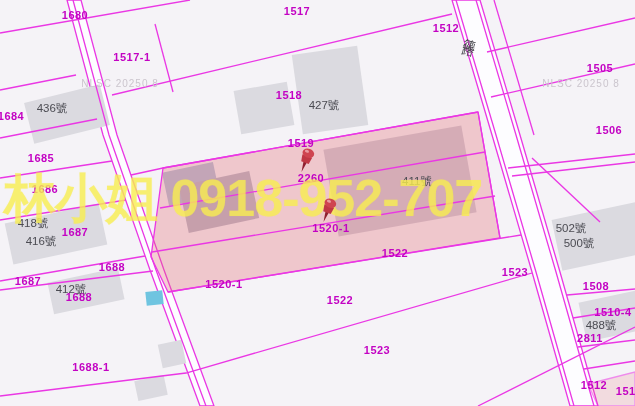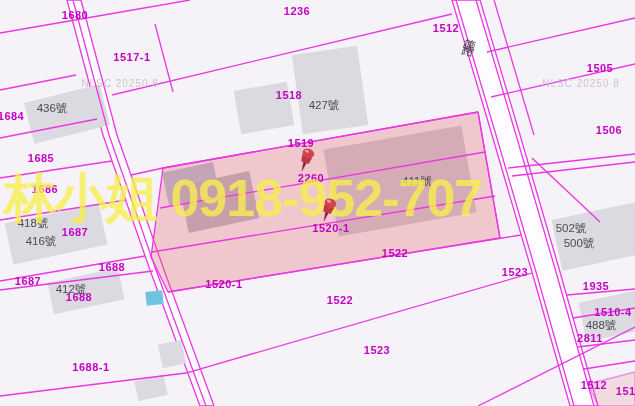--- a/index.html
+++ b/index.html
@@ -68,39 +68,39 @@
       <polyline points="584,369 635,361" fill="none" stroke="#ea37e4" stroke-width="1.3"></polyline>
       <polyline points="478,406 635,327" fill="none" stroke="#ea37e4" stroke-width="1.3"></polyline>
       <polyline points="73,0 109,135 156,270 206,406" fill="none" stroke="#ea37e4" stroke-width="1.3"></polyline>
       <polyline points="456,0 496,135 536,272 574,406" fill="none" stroke="#ea37e4" stroke-width="1.3"></polyline>
       <polyline points="476,0 516,135 556,272 594,406" fill="none" stroke="#ea37e4" stroke-width="1.3"></polyline>
       <polyline points="494,0 534,135" fill="none" stroke="#ea37e4" stroke-width="1.3"></polyline>
       <polyline points="478,112 500,238" fill="none" stroke="#ea37e4" stroke-width="1.3"></polyline>
     </svg>
   <div id="labels">
       <div class="lbl parcel" style="left: 75px; top: 15px;">1680</div>
-      <div class="lbl parcel" style="left: 297px; top: 11px;">1236</div>
+      <div class="lbl parcel" style="left: 297px; top: 11px;">1517</div>
       <div class="lbl parcel" style="left: 446px; top: 28px;">1512</div>
       <div class="lbl parcel" style="left: 132px; top: 57px;">1517-1</div>
       <div class="lbl parcel" style="left: 600px; top: 68px;">1505</div>
       <div class="lbl parcel" style="left: 289px; top: 95px;">1518</div>
       <div class="lbl parcel" style="left: 11px; top: 116px;">1684</div>
       <div class="lbl parcel" style="left: 609px; top: 130px;">1506</div>
       <div class="lbl parcel" style="left: 301px; top: 143px;">1519</div>
       <div class="lbl parcel" style="left: 41px; top: 158px;">1685</div>
       <div class="lbl parcel" style="left: 311px; top: 178px;">2260</div>
       <div class="lbl parcel" style="left: 45px; top: 189px;">1686</div>
       <div class="lbl parcel" style="left: 331px; top: 228px;">1520-1</div>
       <div class="lbl parcel" style="left: 75px; top: 232px;">1687</div>
       <div class="lbl parcel" style="left: 395px; top: 253px;">1522</div>
       <div class="lbl parcel" style="left: 112px; top: 267px;">1688</div>
       <div class="lbl parcel" style="left: 515px; top: 272px;">1523</div>
       <div class="lbl parcel" style="left: 28px; top: 281px;">1687</div>
       <div class="lbl parcel" style="left: 224px; top: 284px;">1520-1</div>
-      <div class="lbl parcel" style="left: 596px; top: 286px;">1935</div>
+      <div class="lbl parcel" style="left: 596px; top: 286px;">1508</div>
       <div class="lbl parcel" style="left: 79px; top: 297px;">1688</div>
       <div class="lbl parcel" style="left: 340px; top: 300px;">1522</div>
       <div class="lbl parcel" style="left: 613px; top: 312px;">1510-4</div>
       <div class="lbl parcel" style="left: 590px; top: 338px;">2811</div>
       <div class="lbl parcel" style="left: 377px; top: 350px;">1523</div>
       <div class="lbl parcel" style="left: 91px; top: 355px; margin-top: 12px;">1688-1</div>
       <div class="lbl parcel" style="left: 581px; top: 391px; margin-left: 48px;">1513</div>
       <div class="lbl parcel" style="left: 594px; top: 385px;">1512</div>
       <div class="lbl bldg" style="left: 52px; top: 109px;">436號</div>
       <div class="lbl bldg" style="left: 324px; top: 106px;">427號</div>

